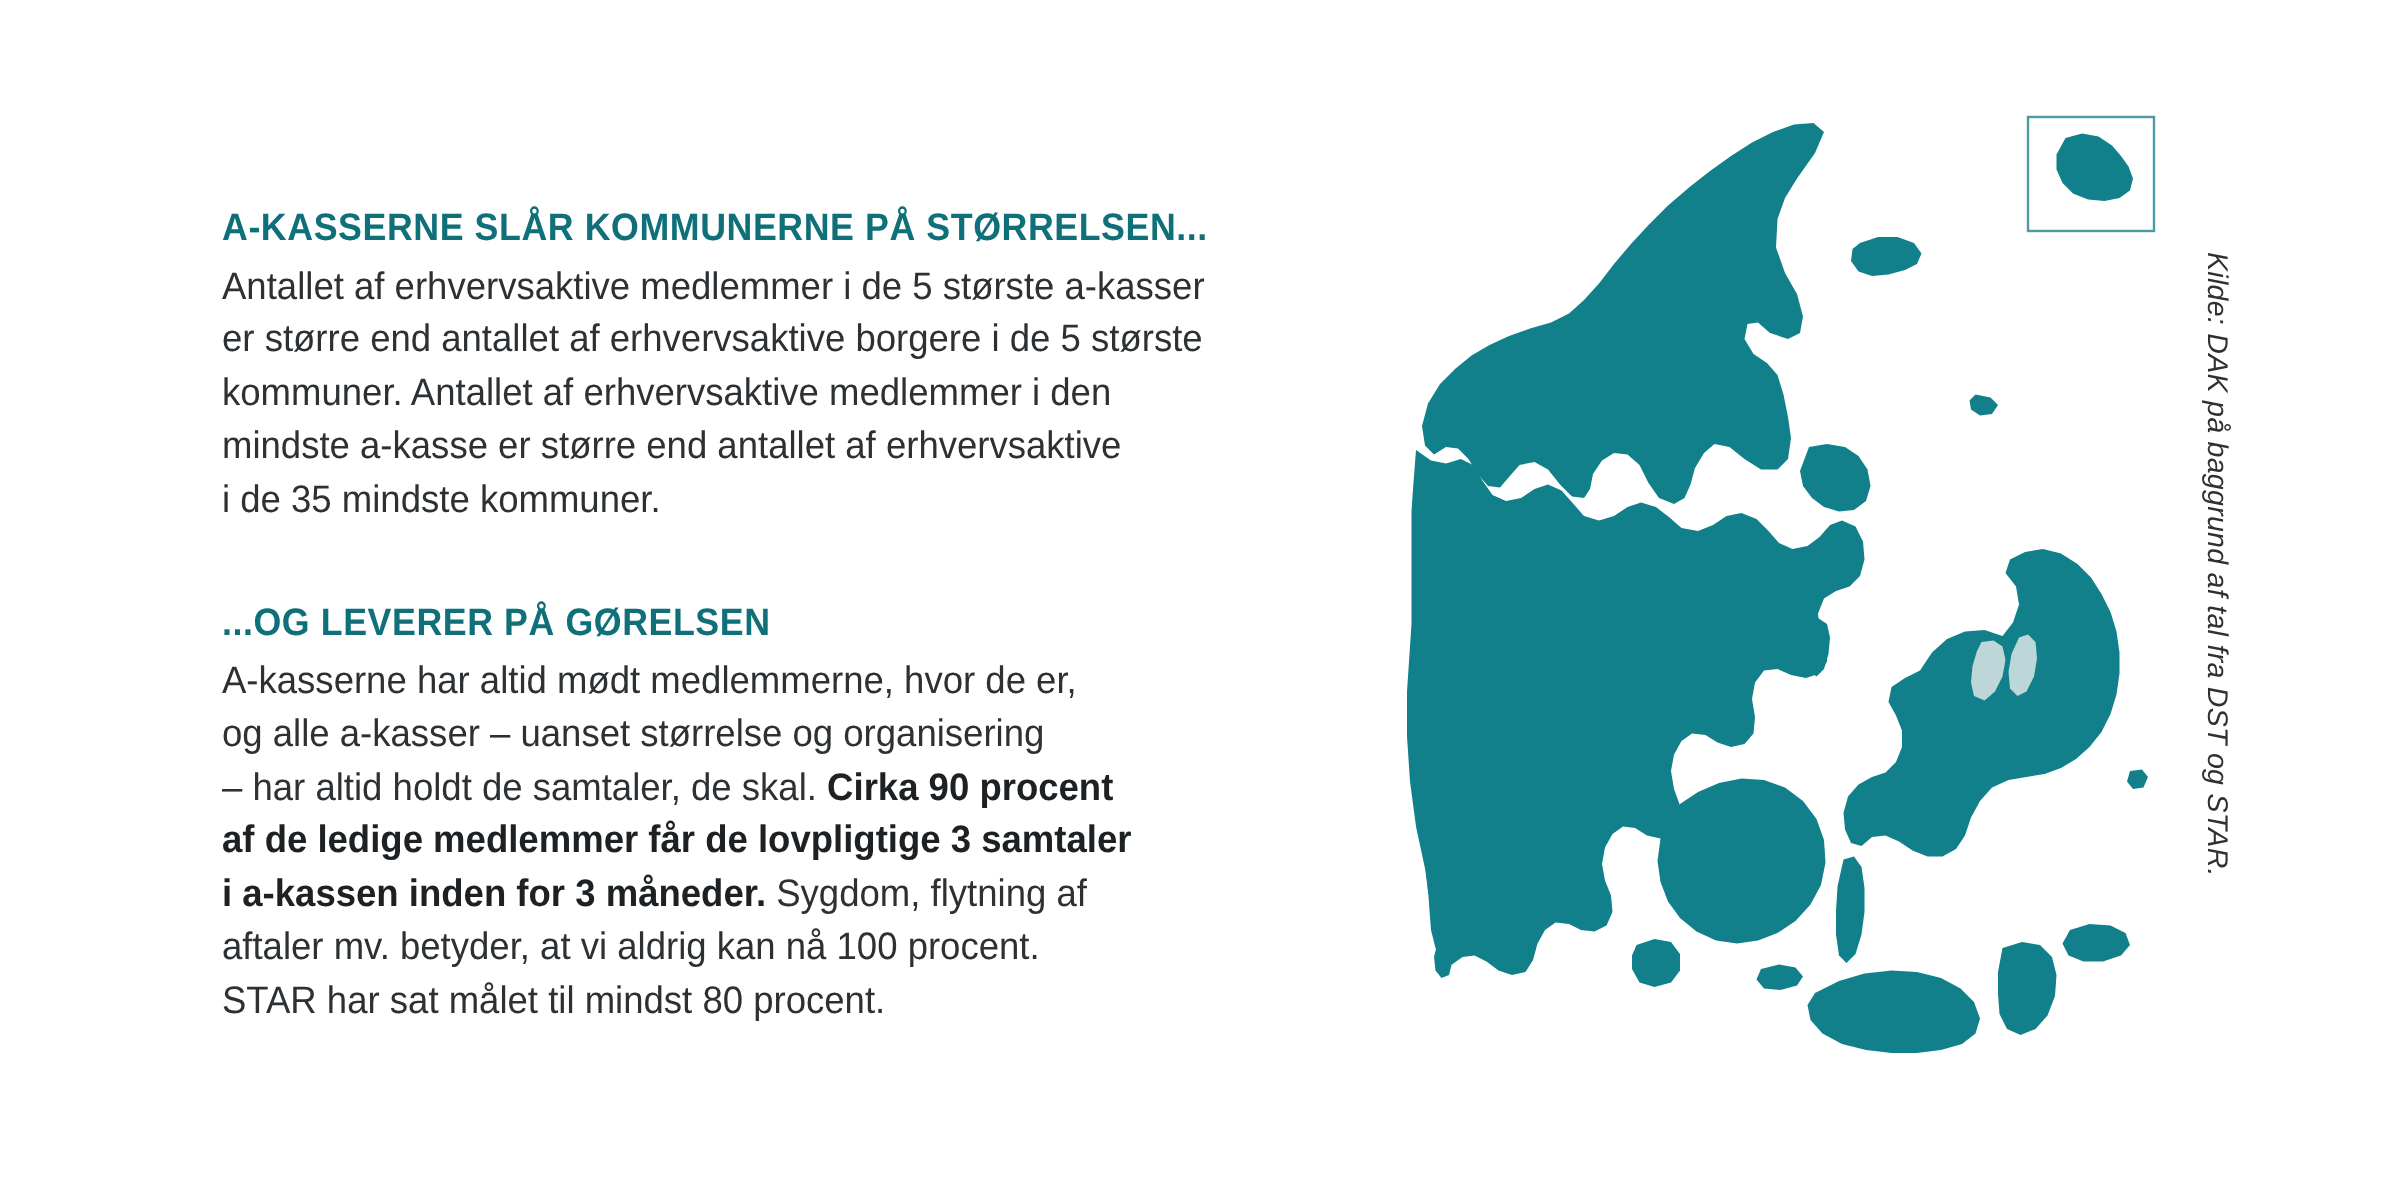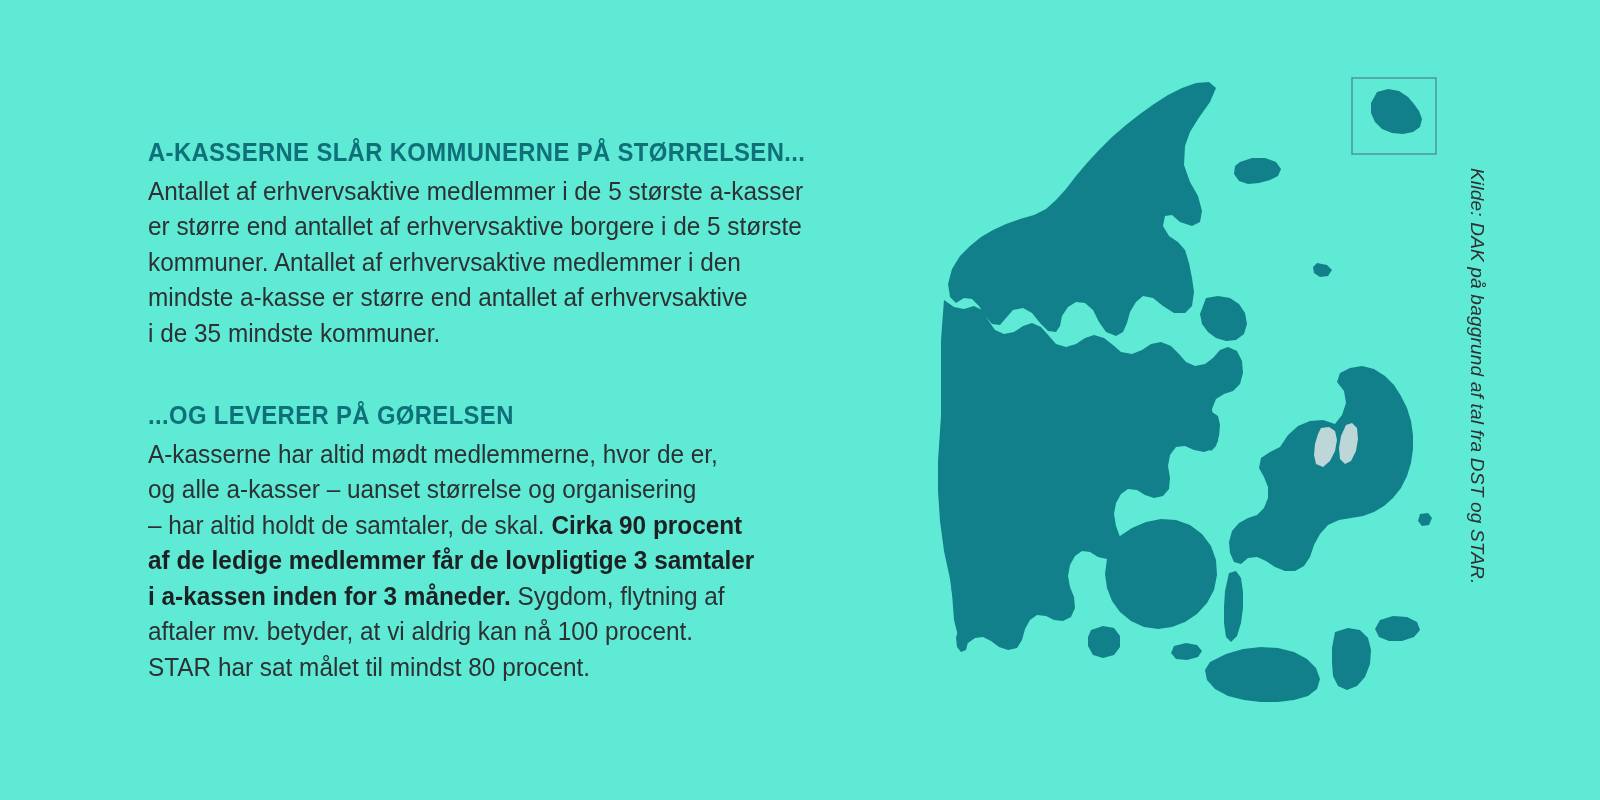--- a/index.html
+++ b/index.html
@@ -10,21 +10,21 @@
     width: 1600px;
     height: 800px;
     overflow: hidden;
     background: #bdd6d8;
     font-family: "Liberation Sans", sans-serif;
   }
   #infographic {
     position: relative;
     width: 1600px;
     height: 800px;
-    background: #5eead4;
+    background: #ffffff;
   }
 
   
   .text-column {
     position: absolute;
     left: 148px;
     top: 138px;
     width: 760px;
   }
   .block-one { margin-bottom: 50px; }

